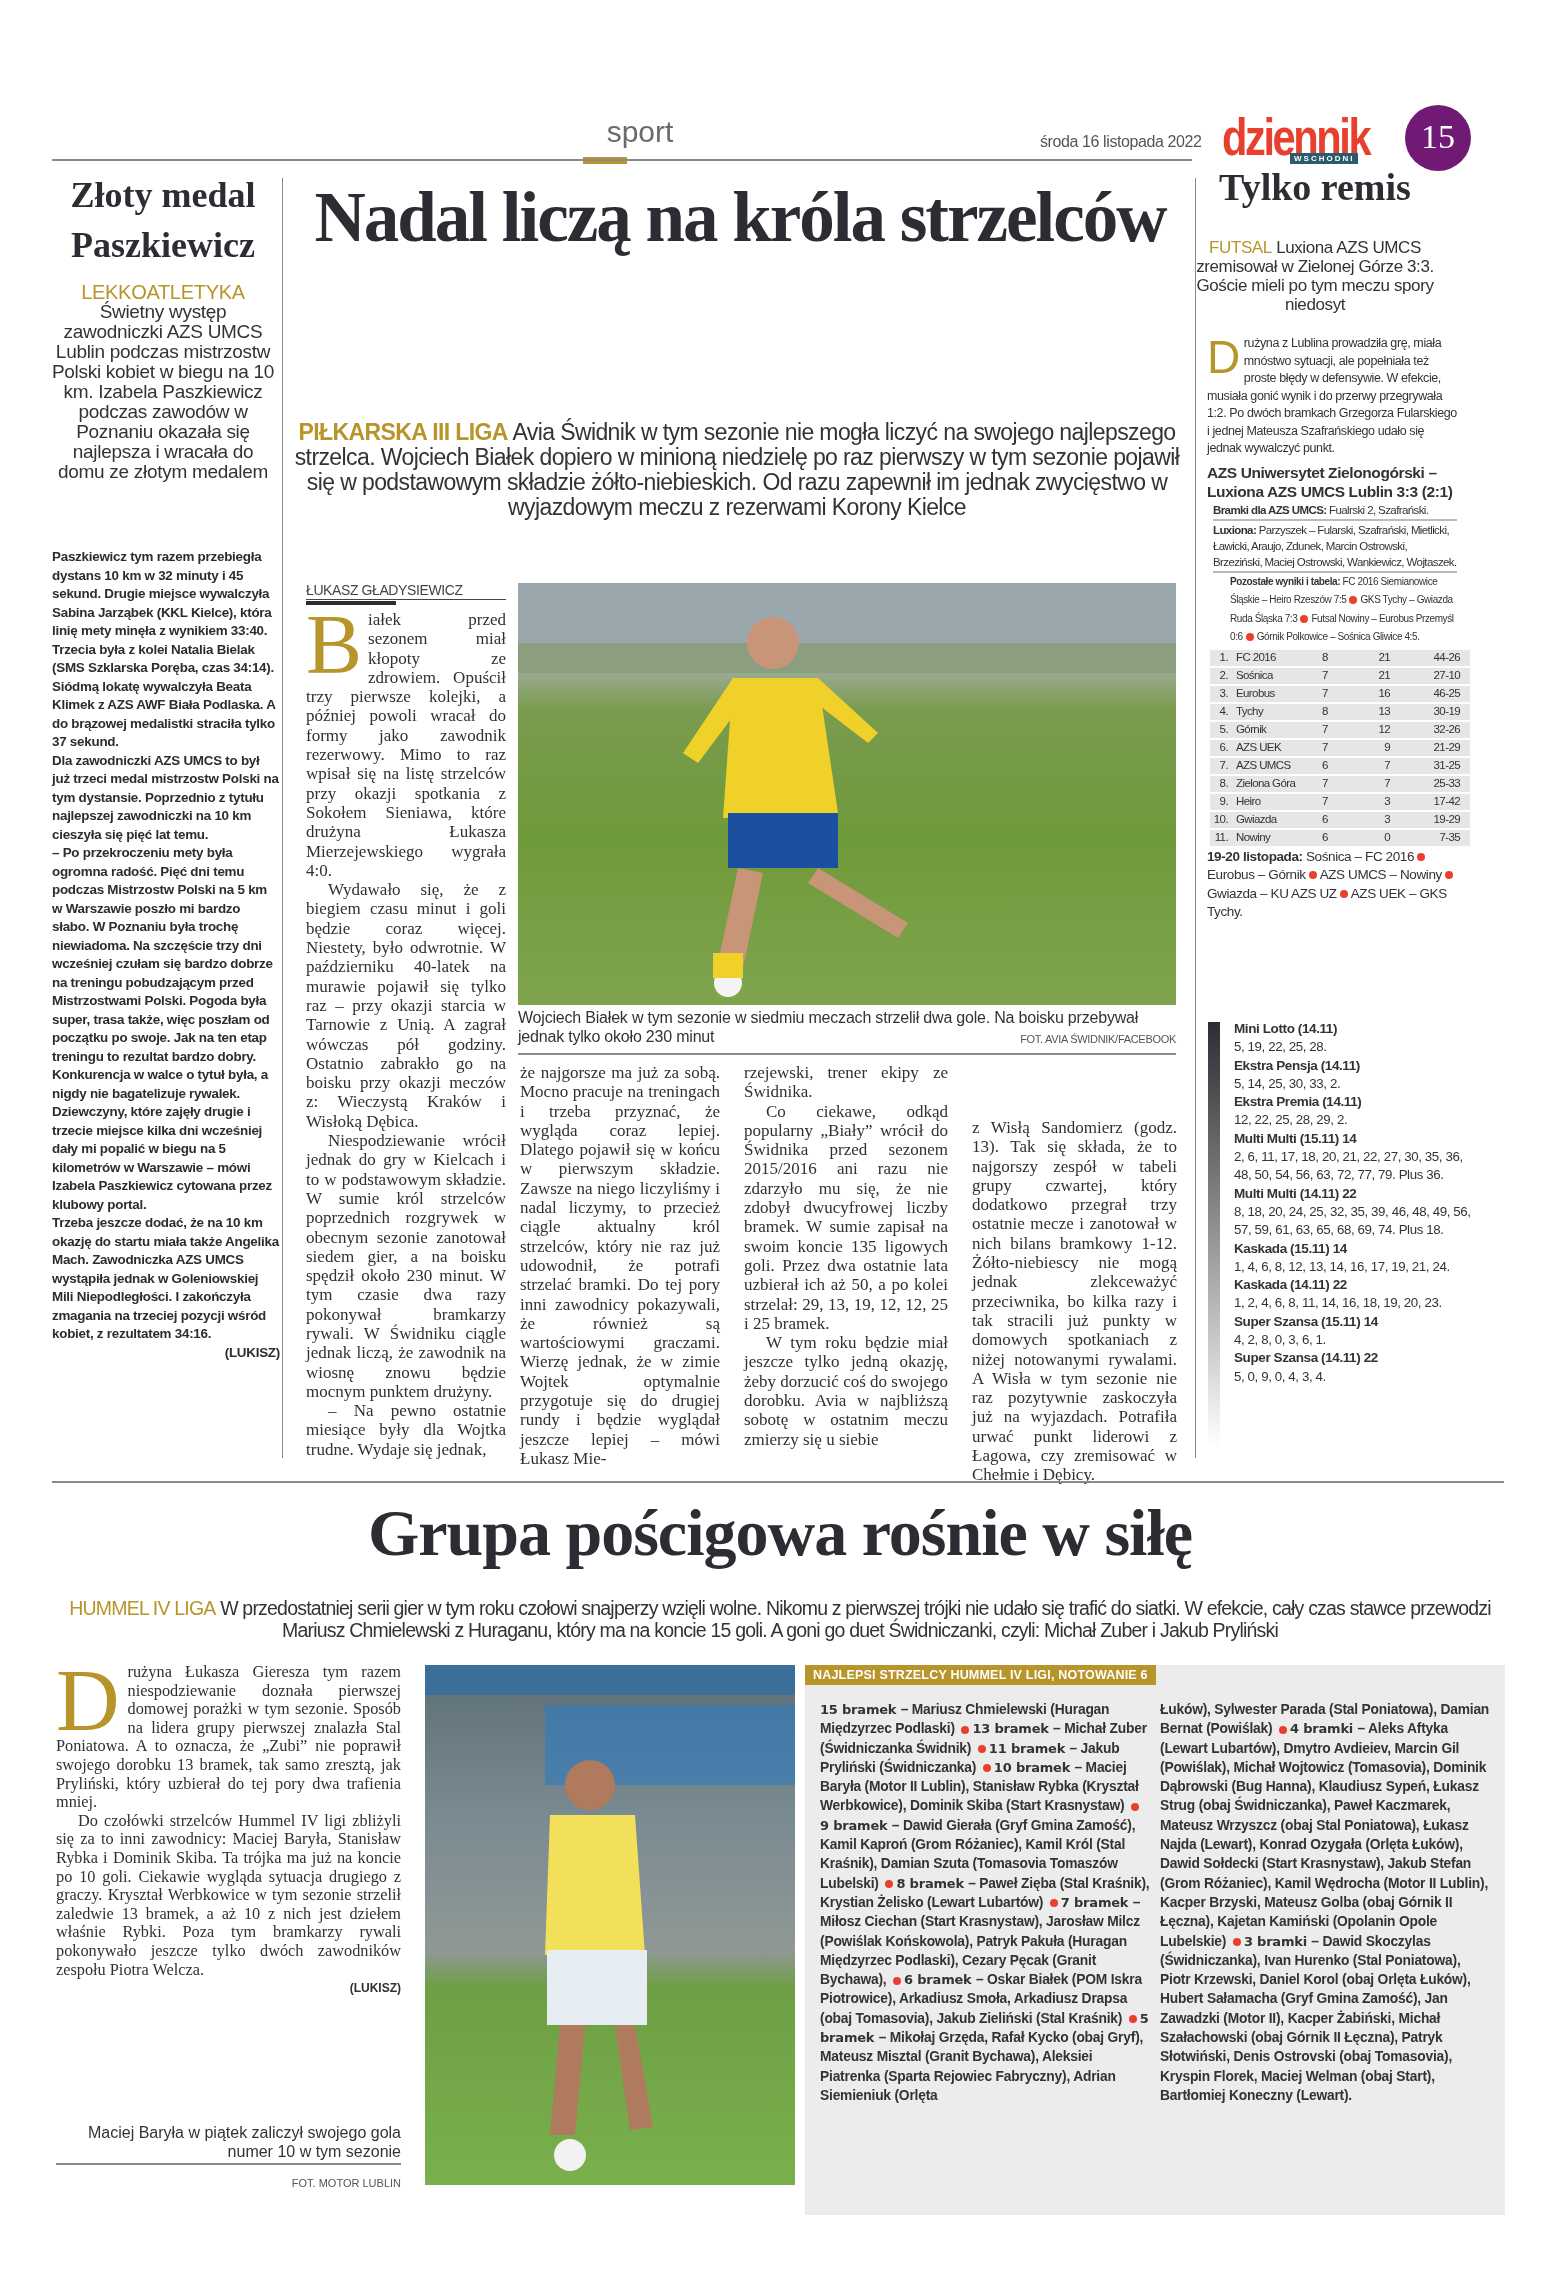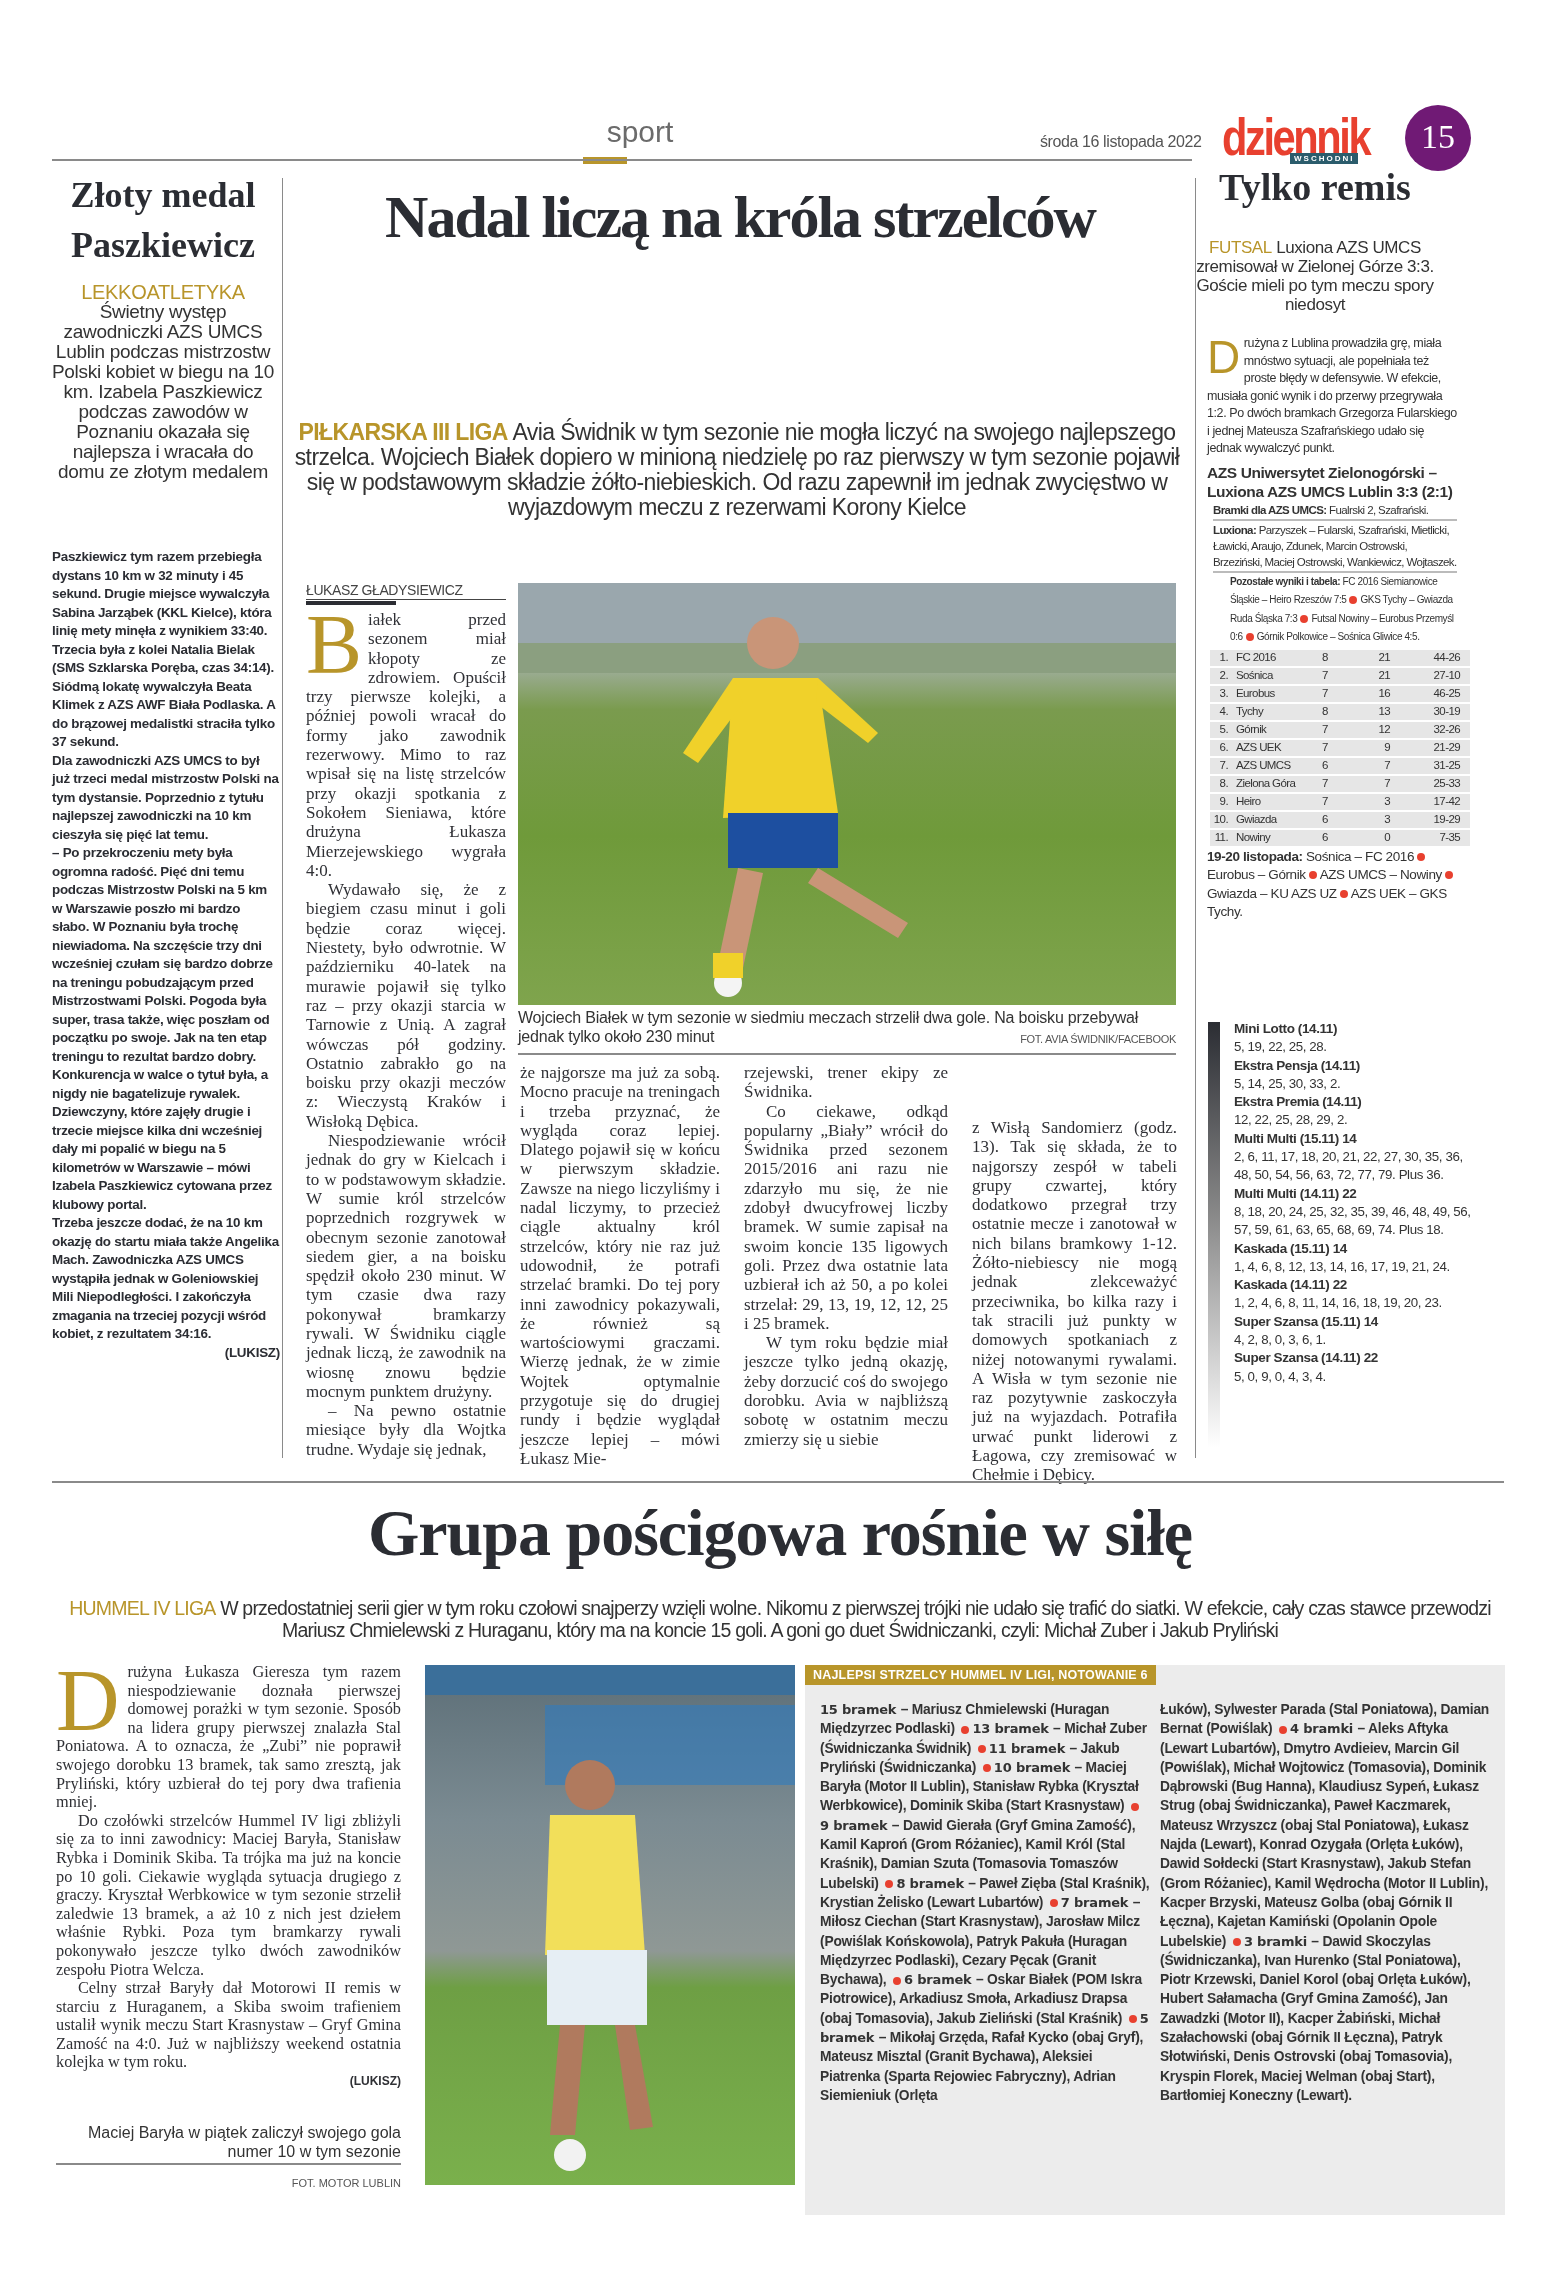--- a/index.html
+++ b/index.html
@@ -20,21 +20,21 @@
   .page-num { left: 1405px; top: 105px; width: 66px; height: 66px; border-radius: 50%; background: #701a75; color: #fff; font-size: 34px; text-align: center; line-height: 64px; font-family: "Liberation Serif", serif; }
 
   
   .left-title { left: 48px; top: 170px; width: 230px; text-align: center; font-size: 36px; line-height: 50px; font-weight: bold; }
   .left-lead { left: 50px; top: 282px; width: 226px; text-align: center; font-size: 19px; line-height: 20px; font-weight: 300; color: #333; letter-spacing: -0.3px; }
   .left-lead b { display: block; font-size: 20px; }
   .left-body { left: 52px; top: 548px; width: 228px; font-size: 13.4px; line-height: 18.5px; font-weight: bold; color: #2b2d33; letter-spacing: -0.25px; }
   .sig { display: block; text-align: right; font-weight: bold; }
 
   
-  .main-title { left: 300px; top: 165px; width: 880px; text-align: center; font-size: 60px; line-height: 104px; font-weight: bold; letter-spacing: -2px; }
+  .main-title { left: 300px; top: 165px; width: 880px; text-align: center; font-size: 71px; line-height: 104px; font-weight: bold; letter-spacing: -2px; }
   .main-lead { left: 292px; top: 420px; width: 890px; text-align: center; font-size: 23px; line-height: 25px; font-weight: 300; color: #333; letter-spacing: -0.6px; }
   .author { left: 306px; top: 582px; width: 200px; font-size: 14px; color: #444; border-bottom: 1px solid #444; letter-spacing: -0.4px; padding-bottom: 1px; }
   .author-bar { left: 306px; top: 601px; width: 90px; height: 4px; background: #2b2d33; }
 
   .col { position: absolute; font-size: 17px; line-height: 19.3px; color: #2f3035; text-align: justify; font-family: "Liberation Serif", serif; hyphens: manual; }
   .col p { text-indent: 22px; }
   .col p.first { text-indent: 0; }
   .dropcap { float: left; font-size: 84px; line-height: 66px; color: #b8952a; margin: 2px 6px 0 0; font-family: "Liberation Serif", serif; }
 
   .photo1 { left: 518px; top: 583px; width: 658px; height: 422px; background: linear-gradient(180deg, #8fa0a6 0%, #a5b1a8 18%, #7a9b4e 30%, #6f9a3a 60%, #7fa44d 100%); overflow: hidden; }
@@ -252,21 +252,20 @@
     <div><b>Super Szansa (14.11) 22</b><span>5, 0, 9, 0, 4, 3, 4.</span></div>
   </div>
 
 <div class="rule" style="left:52px;top:1481px;width:1452px;height:2px;"></div>
 <div class="abs b-title serif">Grupa pościgowa rośnie w siłę</div>
 <div class="abs b-lead"><b class="gold">HUMMEL IV LIGA</b> <span>W przedostatniej serii gier w tym roku czołowi snajperzy wzięli wolne. Nikomu z pierwszej trójki nie udało się trafić do siatki. W efekcie, cały czas stawce przewodzi Mariusz Chmielewski z Huraganu, który ma na koncie 15 goli. A goni go duet Świdniczanki, czyli: Michał Zuber i Jakub Pryliński</span></div>
 
 <div class="col b-body">
   <p class="first"><span class="b-dropcap">D</span><span>rużyna Łukasza Gieresza tym razem niespodziewanie doznała pierwszej domowej porażki w tym sezonie. Sposób na lidera grupy pierwszej znalazła Stal Poniatowa. A to oznacza, że „Zubi” nie poprawił swojego dorobku 13 bramek, tak samo zresztą, jak Pryliński, który uzbierał do tej pory dwa trafienia mniej.</span></p>
   <p>Do czołówki strzelców Hummel IV ligi zbliżyli się za to inni zawodnicy: Maciej Baryła, Stanisław Rybka i Dominik Skiba. Ta trójka ma już na koncie po 10 goli. Ciekawie wygląda sytuacja drugiego z graczy. Kryształ Werbkowice w tym sezonie strzelił zaledwie 13 bramek, a aż 10 z nich jest dziełem właśnie Rybki. Poza tym bramkarzy rywali pokonywało jeszcze tylko dwóch zawodników zespołu Piotra Welcza.</p>
-  <p>Celny strzał Baryły dał Motorowi II remis w starciu z Huraganem, a Skiba swoim trafieniem ustalił wynik meczu Start Krasnystaw – Gryf Gmina Zamość na 4:0. Już w najbliższy weekend ostatnia kolejka w tym roku.</p>
   <span class="sig sans" style="font-size:12px;">(LUKISZ)</span>
 </div>
 <div class="abs caption2">Maciej Baryła w piątek zaliczył swojego gola numer 10 w tym sezonie</div>
 <div class="abs credit2">FOT. MOTOR LUBLIN</div>
 
 <div class="abs photo2">
   <svg width="370" height="520" viewBox="0 0 370 520">
     <rect x="0" y="0" width="370" height="30" fill="#3b6f9a"></rect>
     <rect x="120" y="40" width="250" height="80" fill="#2e7bbf" opacity="0.6"></rect>
     <circle cx="165" cy="120" r="25" fill="#b07a5e"></circle>

